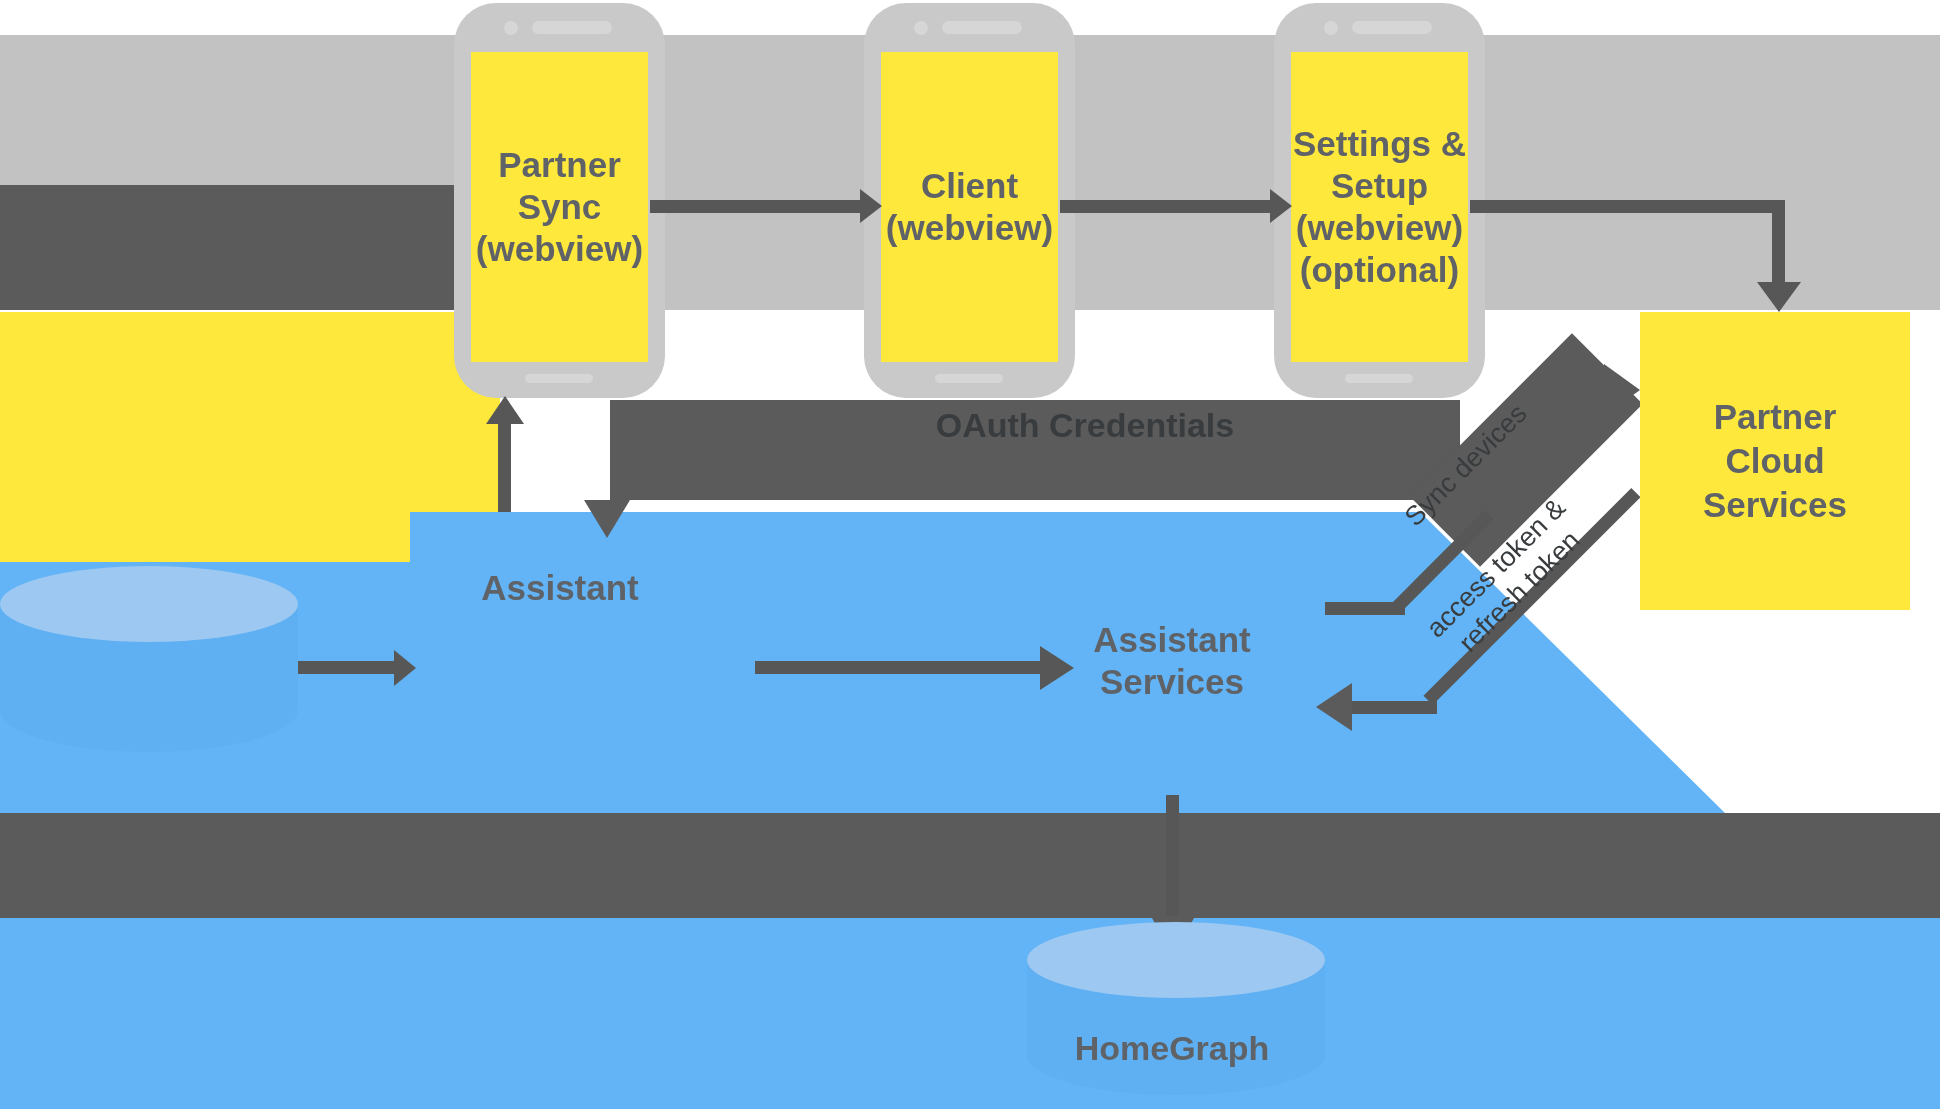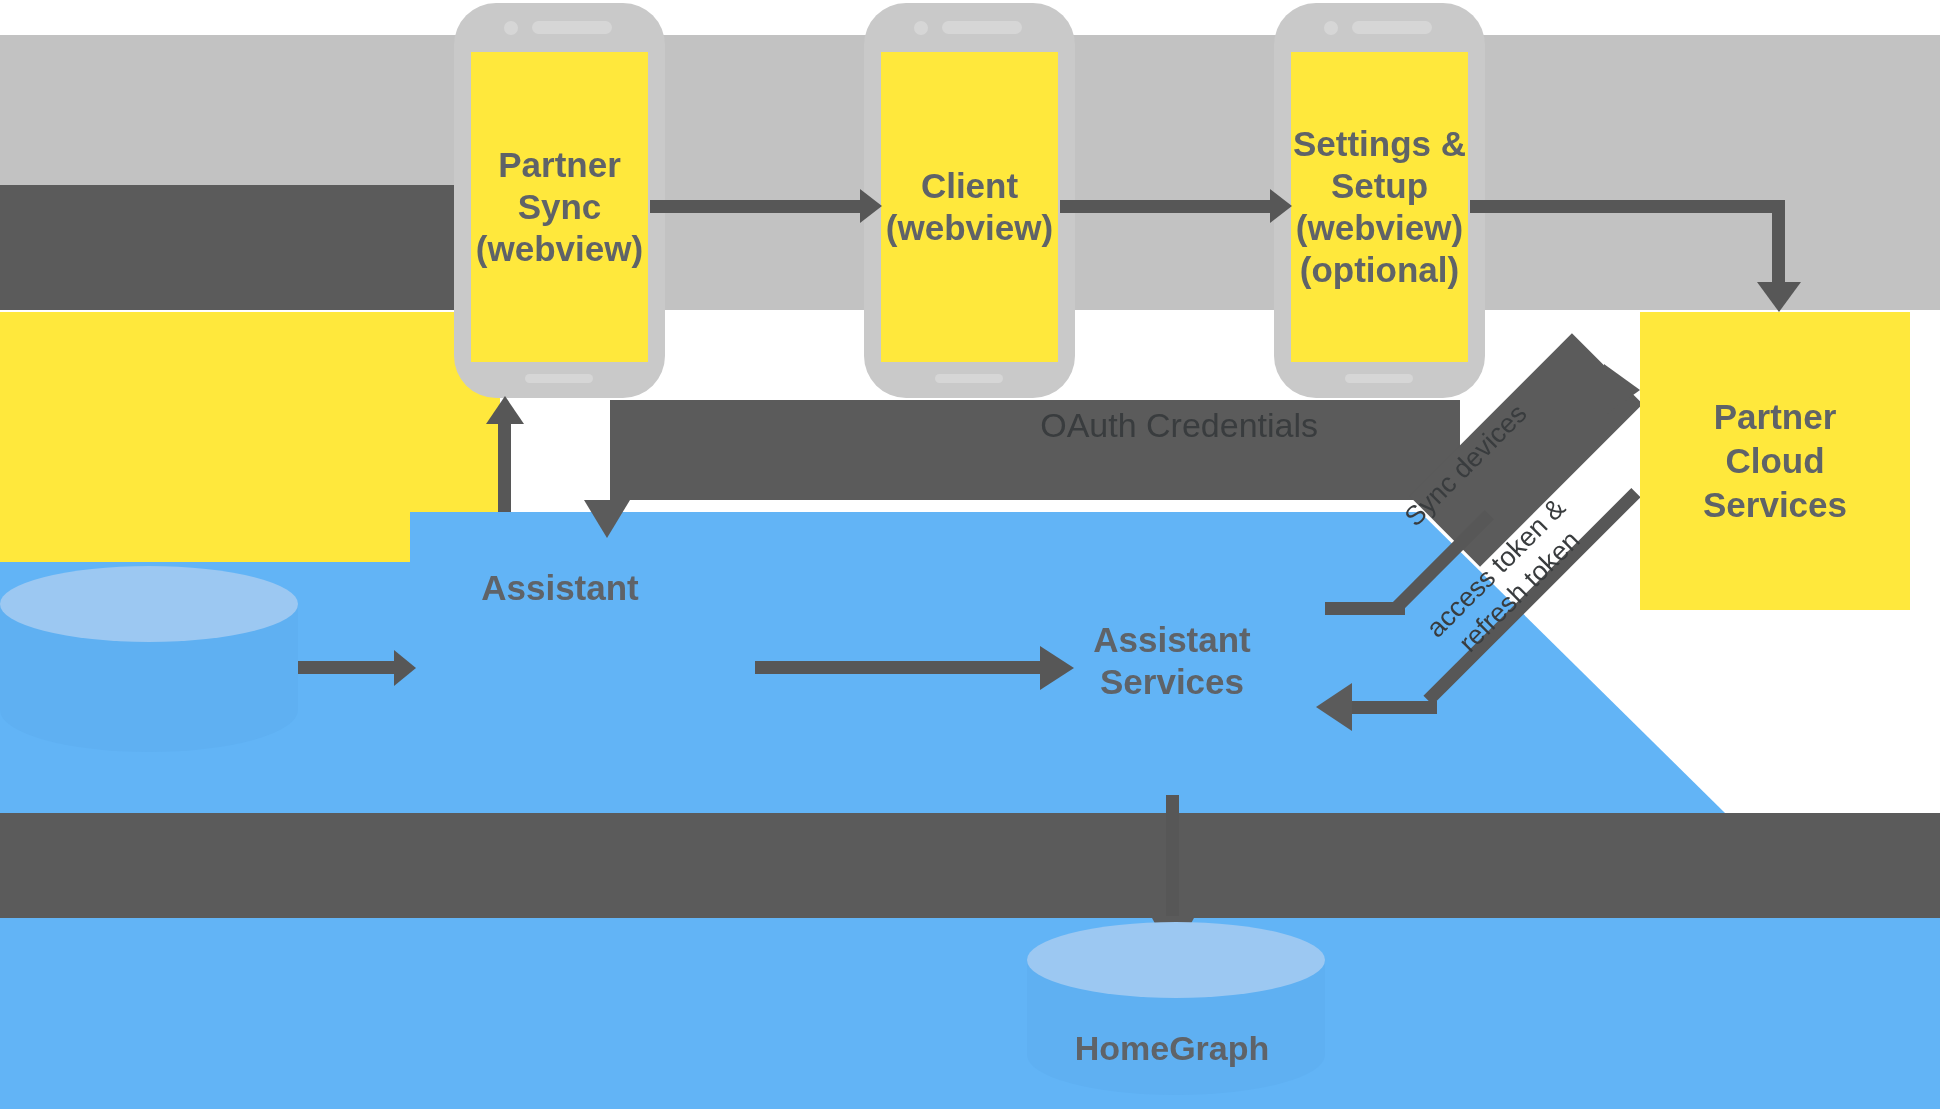--- a/index.html
+++ b/index.html
@@ -51,21 +51,21 @@
   .d2-line{left:1385px;top:590px;width:294px;height:13px;transform:rotate(-45deg);}
   .d2-stub{left:1352px;top:701px;width:85px;height:13px;}
   .d2-head{left:1316px;top:683px;border-top:24px solid transparent;border-bottom:24px solid transparent;border-right:36px solid var(--gray_dark);}
   .svc-shaft{left:755px;top:661px;width:287px;height:13px;}
   .svc-head{left:1040px;top:646px;border-top:22px solid transparent;border-bottom:22px solid transparent;border-left:34px solid var(--arrow);}
   .cyl-shaft{left:292px;top:661px;width:104px;height:13px;}
   .cyl-head{left:394px;top:650px;border-top:18px solid transparent;border-bottom:18px solid transparent;border-left:22px solid var(--arrow);}
   .hg-shaft{left:1166px;top:795px;width:13px;height:125px;}
   .hg-head{left:1151px;top:916px;border-left:22px solid transparent;border-right:22px solid transparent;border-top:42px solid var(--gray_dark);}
   
-  .oauth-label{left:818px;top:406px;width:500px;text-align:right;font-size:34px;font-weight:400;color:var(--text_dark);}
+  .oauth-label{left:835px;top:406px;width:500px;text-align:center;font-size:34px;font-weight:700;color:var(--text_dark);}
   .sync-label{left:1316px;top:450px;width:300px;text-align:center;font-size:27px;font-weight:400;
               color:var(--text_dark);transform:rotate(-45deg);}
   .tokens-label{left:1358px;top:547px;width:300px;text-align:center;font-size:27px;line-height:33px;font-weight:400;
               color:var(--text_dark);transform:rotate(-45deg);}
   
   .partner-cloud{left:1640px;top:312px;width:270px;height:298px;background:var(--yellow);
                  display:flex;align-items:center;justify-content:center;text-align:center;}
   .node-label{font-size:35px;line-height:44px;font-weight:700;color:var(--text);text-align:center;}
   .aca-label{left:380px;top:567px;width:360px;line-height:42px;}
   .as-label{left:1022px;top:619px;width:300px;line-height:42px;}

